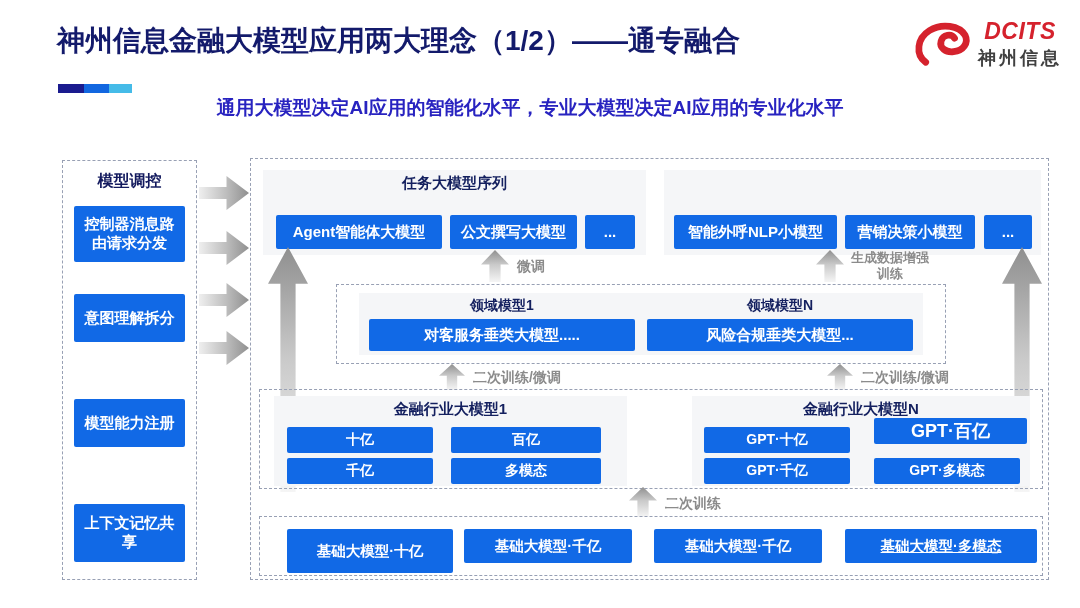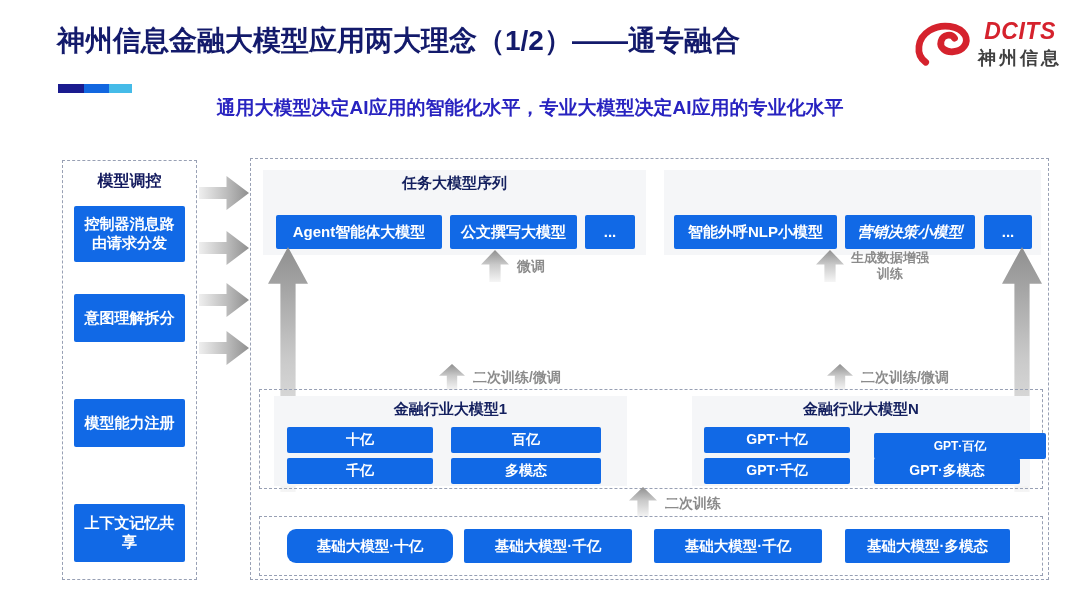--- a/index.html
+++ b/index.html
@@ -75,60 +75,70 @@
 
     <div class="group" style="left:12px;top:11px;width:383px;height:85px;">
       <div class="gtitle">任务大模型序列</div>
       <div class="btn" style="left:13px;top:45px;width:166px;height:34px;">Agent智能体大模型</div>
       <div class="btn" style="left:187px;top:45px;width:127px;height:34px;">公文撰写大模型</div>
       <div class="btn" style="left:322px;top:45px;width:50px;height:34px;">...</div>
     </div>
 
     <div class="group" style="left:413px;top:11px;width:377px;height:85px;">
       <div class="btn" style="left:10px;top:45px;width:163px;height:34px;">智能外呼NLP小模型</div>
-      <div class="btn" style="left:181px;top:45px;width:130px;height:34px;font-style:italic;">营销决策小模型</div>
+      <div class="btn" style="left:181px;top:45px;width:130px;height:34px;">营销决策小模型</div>
       <div class="btn" style="left:320px;top:45px;width:48px;height:34px;">...</div>
     </div>
 
     <div class="arr-up tall" style="left:17px;top:88px;width:40px;height:245px;"></div>
     <div class="arr-up tall" style="left:751px;top:88px;width:40px;height:245px;"></div>
 
     <div class="arr-up small" style="left:230px;top:91px;width:28px;height:32px;"></div>
     <div class="arrlabel" style="left:266px;top:99px;text-align:center;">微调</div>
 
     <div class="arr-up small" style="left:565px;top:91px;width:28px;height:32px;"></div>
     <div class="arrlabel" style="left:597px;top:91px;width:84px;font-size:13px;text-align:center;">生成数据增强训练</div>
 
+    <div class="dashed" style="left:85px;top:125px;width:608px;height:78px;">
+      <div class="group" style="left:22px;top:8px;width:286px;height:62px;">
+        <div class="gtitle" style="font-size:14px;">领域模型1</div>
+        <div class="btn" style="left:10px;top:26px;width:266px;height:32px;">对客服务垂类大模型.....</div>
+      </div>
+      <div class="group" style="left:300px;top:8px;width:286px;height:62px;">
+        <div class="gtitle" style="font-size:14px;">领域模型N</div>
+        <div class="btn" style="left:10px;top:26px;width:266px;height:32px;">风险合规垂类大模型...</div>
+      </div>
+    </div>
 
     <div class="arr-up small" style="left:188px;top:205px;width:26px;height:26px;"></div>
     <div class="arrlabel" style="left:222px;top:210px;">二次训练/微调</div>
     <div class="arr-up small" style="left:576px;top:205px;width:26px;height:26px;"></div>
     <div class="arrlabel" style="left:610px;top:210px;">二次训练/微调</div>
 
     <div class="dashed" style="left:8px;top:230px;width:782px;height:98px;">
       <div class="group" style="left:14px;top:6px;width:353px;height:90px;">
         <div class="gtitle">金融行业大模型1</div>
         <div class="btn" style="left:13px;top:31px;width:146px;height:26px;font-size:14px;">十亿</div>
         <div class="btn" style="left:177px;top:31px;width:150px;height:26px;font-size:14px;">百亿</div>
         <div class="btn" style="left:13px;top:62px;width:146px;height:26px;font-size:14px;">千亿</div>
         <div class="btn" style="left:177px;top:62px;width:150px;height:26px;font-size:14px;">多模态</div>
       </div>
       <div class="group" style="left:432px;top:6px;width:338px;height:90px;">
         <div class="gtitle">金融行业大模型N</div>
         <div class="btn" style="left:12px;top:31px;width:146px;height:26px;font-size:14px;">GPT·十亿</div>
-        <div class="btn" style="left:182px;top:37px;width:172px;height:26px;font-size:12px;">GPT·百亿</div>
+        <div class="btn" style="left:182px;top:22px;width:153px;height:26px;font-size:18px;">GPT·百亿</div>
         <div class="btn" style="left:12px;top:62px;width:146px;height:26px;font-size:14px;">GPT·千亿</div>
         <div class="btn" style="left:182px;top:62px;width:146px;height:26px;font-size:14px;">GPT·多模态</div>
       </div>
     </div>
 
     <div class="arr-up small" style="left:378px;top:328px;width:28px;height:30px;"></div>
     <div class="arrlabel" style="left:414px;top:336px;">二次训练</div>
 
     <div class="dashed" style="left:8px;top:357px;width:782px;height:58px;">
-      <div class="btn" style="left:27px;top:12px;width:166px;height:34px;font-size:14.5px;border-radius:9px;">基础大模型·十亿</div>
+      <div class="btn" style="left:27px;top:12px;width:166px;height:44px;font-size:14.5px;">基础大模型·十亿</div>
       <div class="btn" style="left:204px;top:12px;width:168px;height:34px;font-size:14.5px;">基础大模型·千亿</div>
       <div class="btn" style="left:394px;top:12px;width:168px;height:34px;font-size:14.5px;">基础大模型·千亿</div>
-      <div class="btn" style="left:585px;top:12px;width:165px;height:34px;font-size:14.5px;">基础大模型·多模态</div>
+      <div class="btn" style="left:585px;top:12px;width:192px;height:34px;font-size:14.5px;text-decoration:underline;">基础大模型·多模态</div>
     </div>
 
   </div>
 </div>
 
 </body></html>

